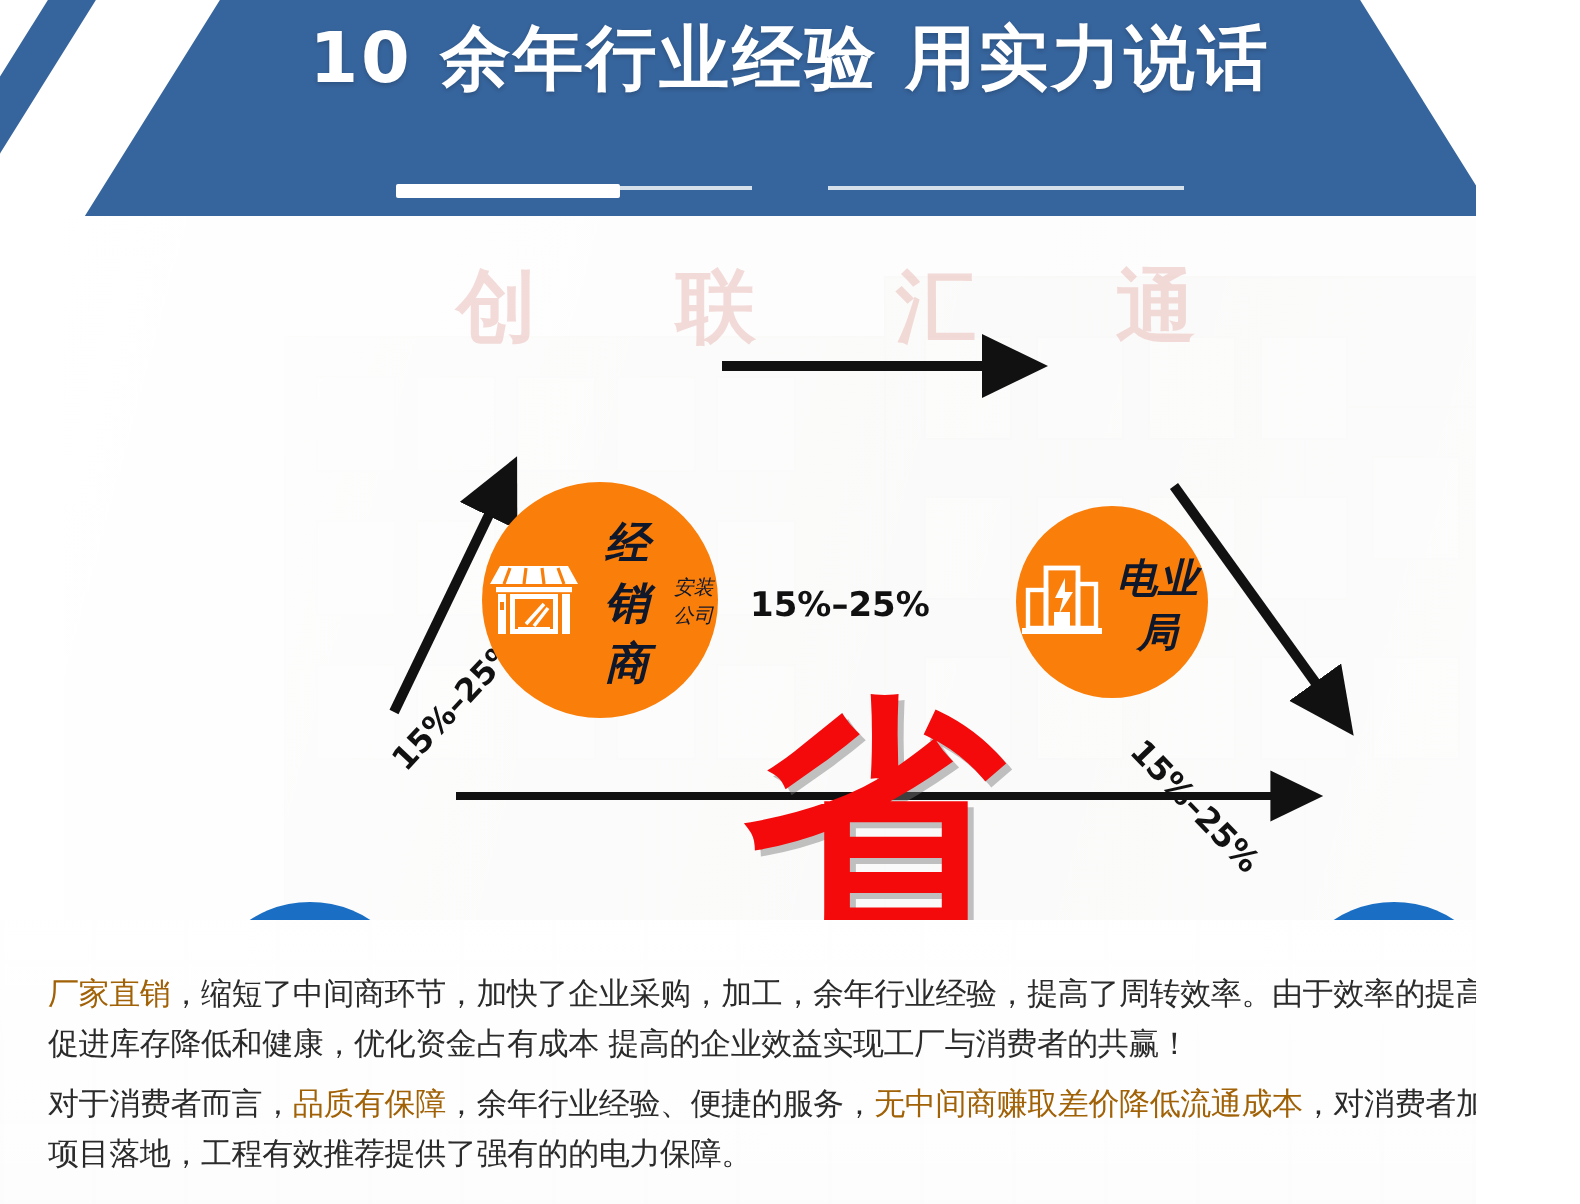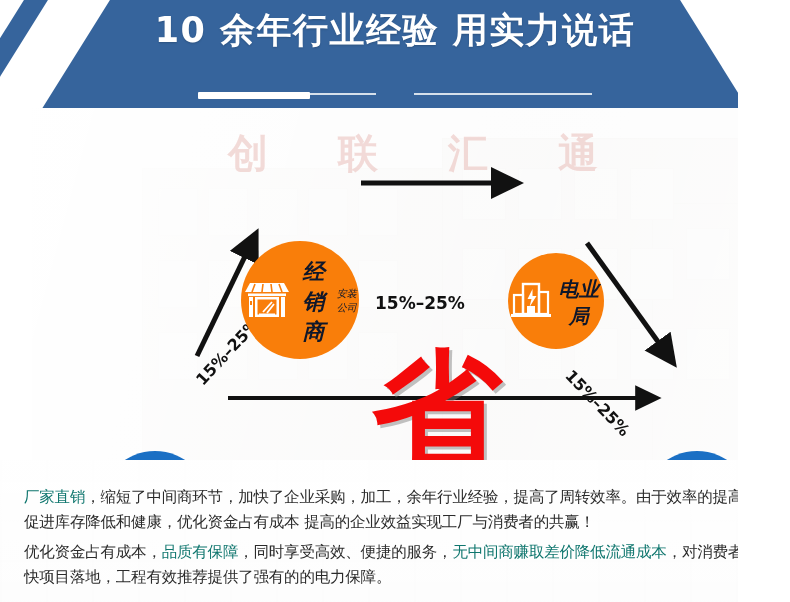--- a/index.html
+++ b/index.html
@@ -104,21 +104,21 @@
       repeating-linear-gradient(0deg,rgba(0,0,0,.04) 0 2px,rgba(0,0,0,0) 2px 40px),
       linear-gradient(180deg,#fdfdfd 0%,#f4f4f4 100%);}
   #copy-fade{position:absolute;inset:0;background:linear-gradient(180deg,rgba(255,255,255,.92),rgba(255,255,255,.72));}
   .para{
     position:absolute;left:24px;width:748px;color:#2b2b2b;
     font-size:15.5px;line-height:25px;letter-spacing:-.2px;
     font-family:"DejaVu Sans","Liberation Sans",sans-serif;
   }
   #para1{top:9px;}
   #para2{top:64px;}
-  .hl{color:#0f766e;}
+  .hl{color:#a16207;}
 </style>
 </head>
 <body>
 
 <div id="page">
 
   <div id="banner">
     <div class="stripe l1"></div>
     <div class="stripe l2"></div>
     <div class="stripe r1"></div>
@@ -240,16 +240,16 @@
       
       
     </div>
 
   </div>
 
   <div id="copy">
     <div id="copy-bg"></div>
     <div id="copy-fade"></div>
     <p class="para" id="para1"><span class="hl">厂家直销</span><span>，缩短了中间商环节，加快了企业采购，加工，余年行业经验，提高了周转效率。由于效率的提高，促进库存降低和健康，优化资金占有成本 提高的企业效益实现工厂与消费者的共赢！</span></p>
-    <p class="para" id="para2"><span>优化资金占有成本，</span><span class="hl">品质有保障</span><span>，同时享受高效、便捷的服务，</span><span class="hl">无中间商赚取差价降低流通成本</span><span>，对消费者加快项目落地，工程有效推荐提供了强有的的电力保障。</span></p>
+    <p class="para" id="para2"><span>对于消费者而言，</span><span class="hl">品质有保障</span><span>，余年行业经验、便捷的服务，</span><span class="hl">无中间商赚取差价降低流通成本</span><span>，对消费者加快项目落地，工程有效推荐提供了强有的的电力保障。</span></p>
   </div>
 
 </div>
 
 </body></html>

